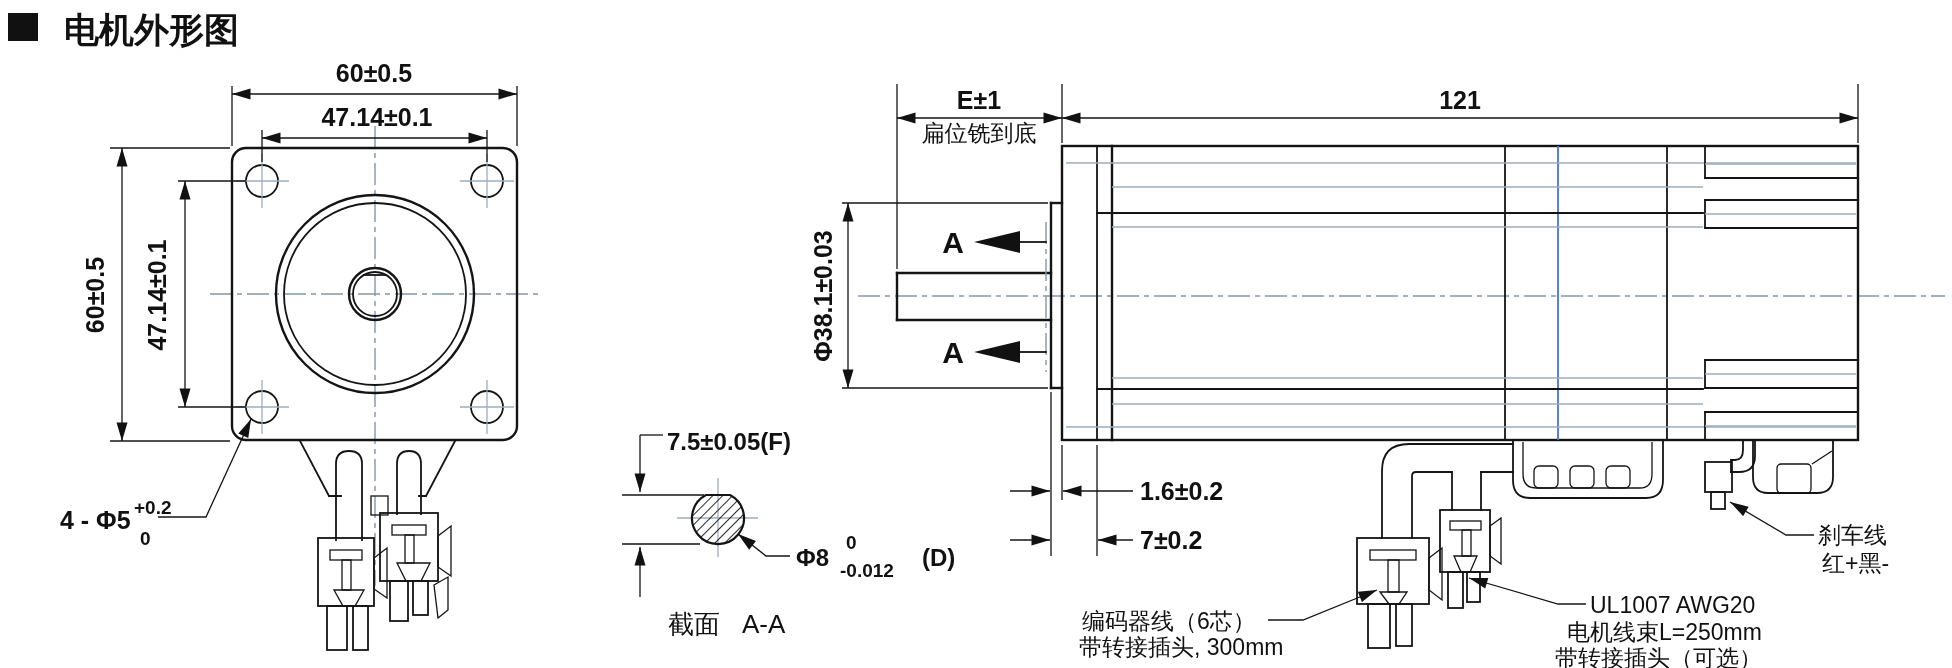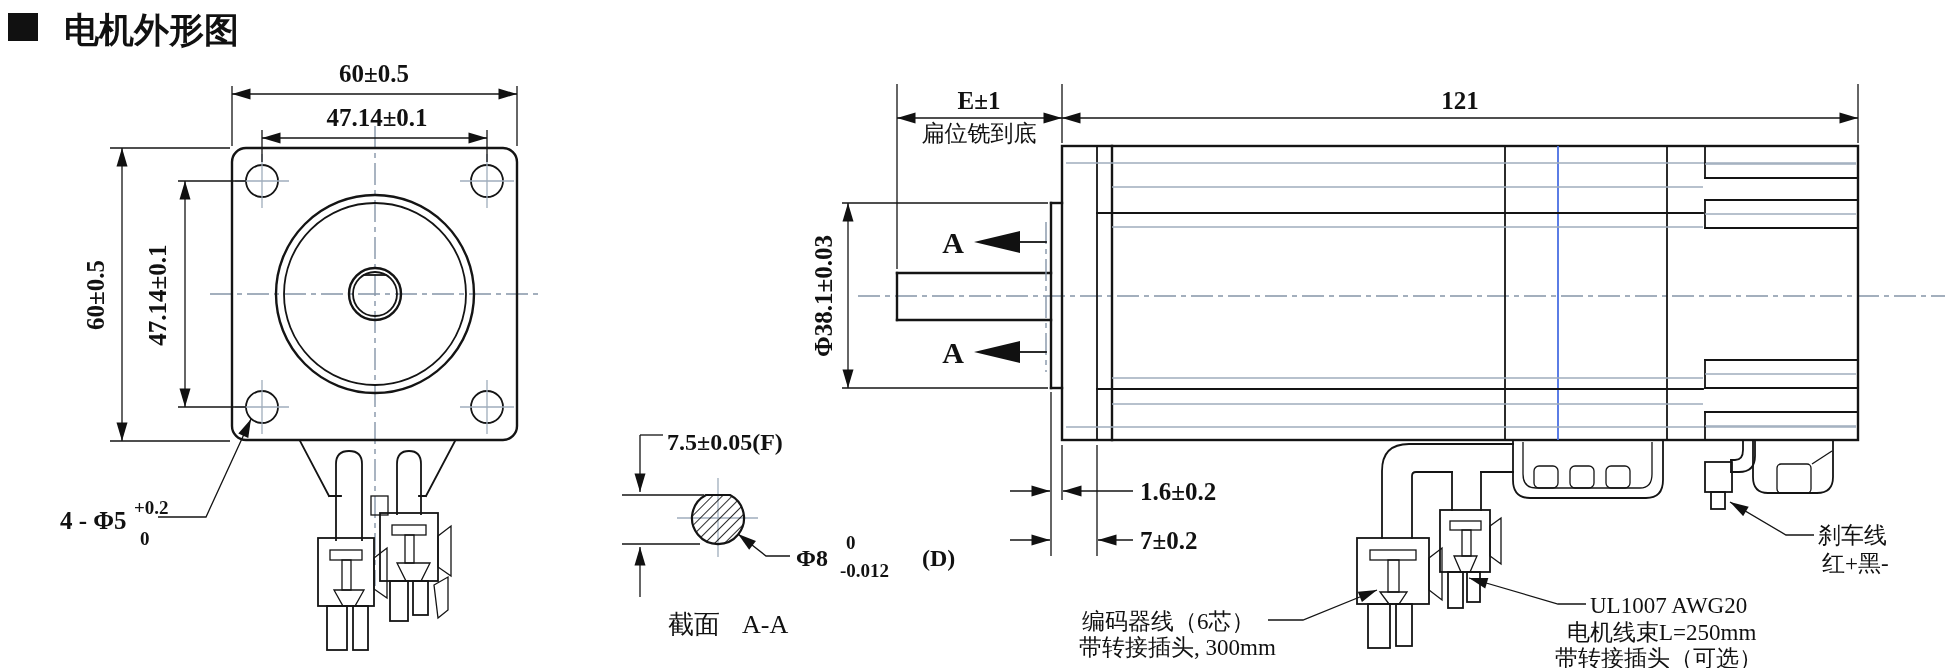--- a/index.html
+++ b/index.html
@@ -1,17 +1,17 @@
 <!DOCTYPE html>
 <html><head>
 <meta charset="utf-8">
 <style>
   html,body{margin:0;padding:0;background:#ffffff;}
   .canvas{position:relative;width:1952px;height:668px;background:#fff;overflow:hidden;
-          font-family:Liberation Serif, serif;}
+          font-family:Liberation Sans, sans-serif;}
   svg{position:absolute;left:0;top:0;}
   text{fill:#111;}
   .dim{font-size:25px;font-weight:bold;}
   .dim-s{font-size:19px;font-weight:bold;}
   .dim-m{font-size:24px;font-weight:bold;}
   .cn{font-size:23px;font-weight:normal;}
   .cap{font-size:26px;font-weight:normal;}
   .secA{font-size:30px;font-weight:bold;}
   .title-t{font-size:35px;font-weight:bold;}
   .ol{stroke:#141414;stroke-width:2.4;fill:none;stroke-linecap:square;}

